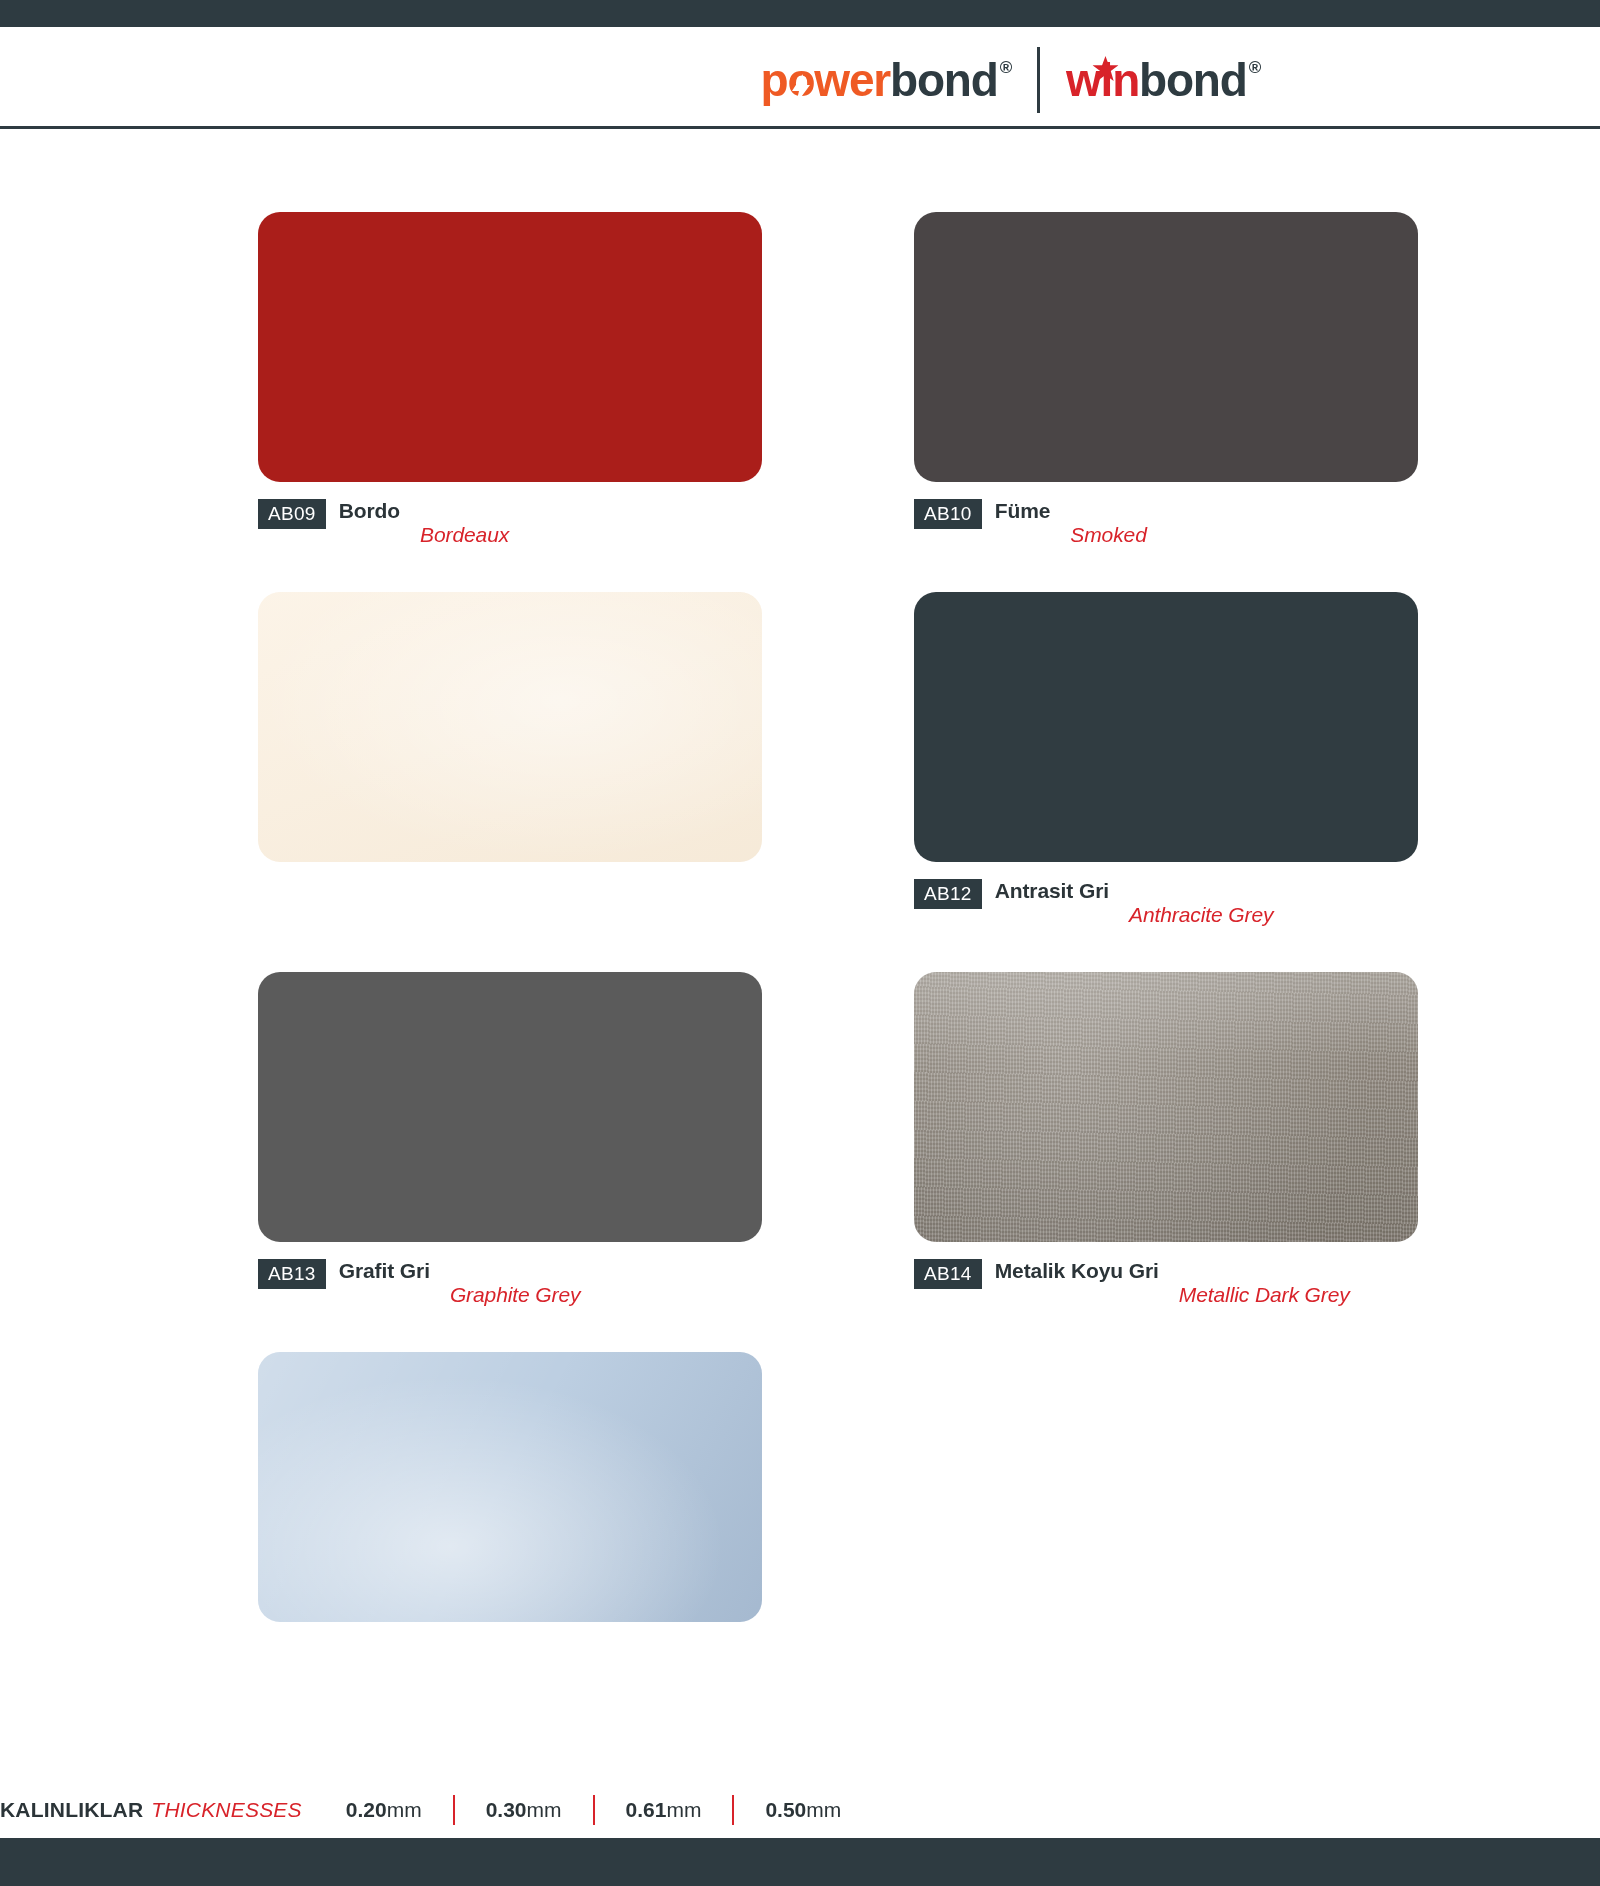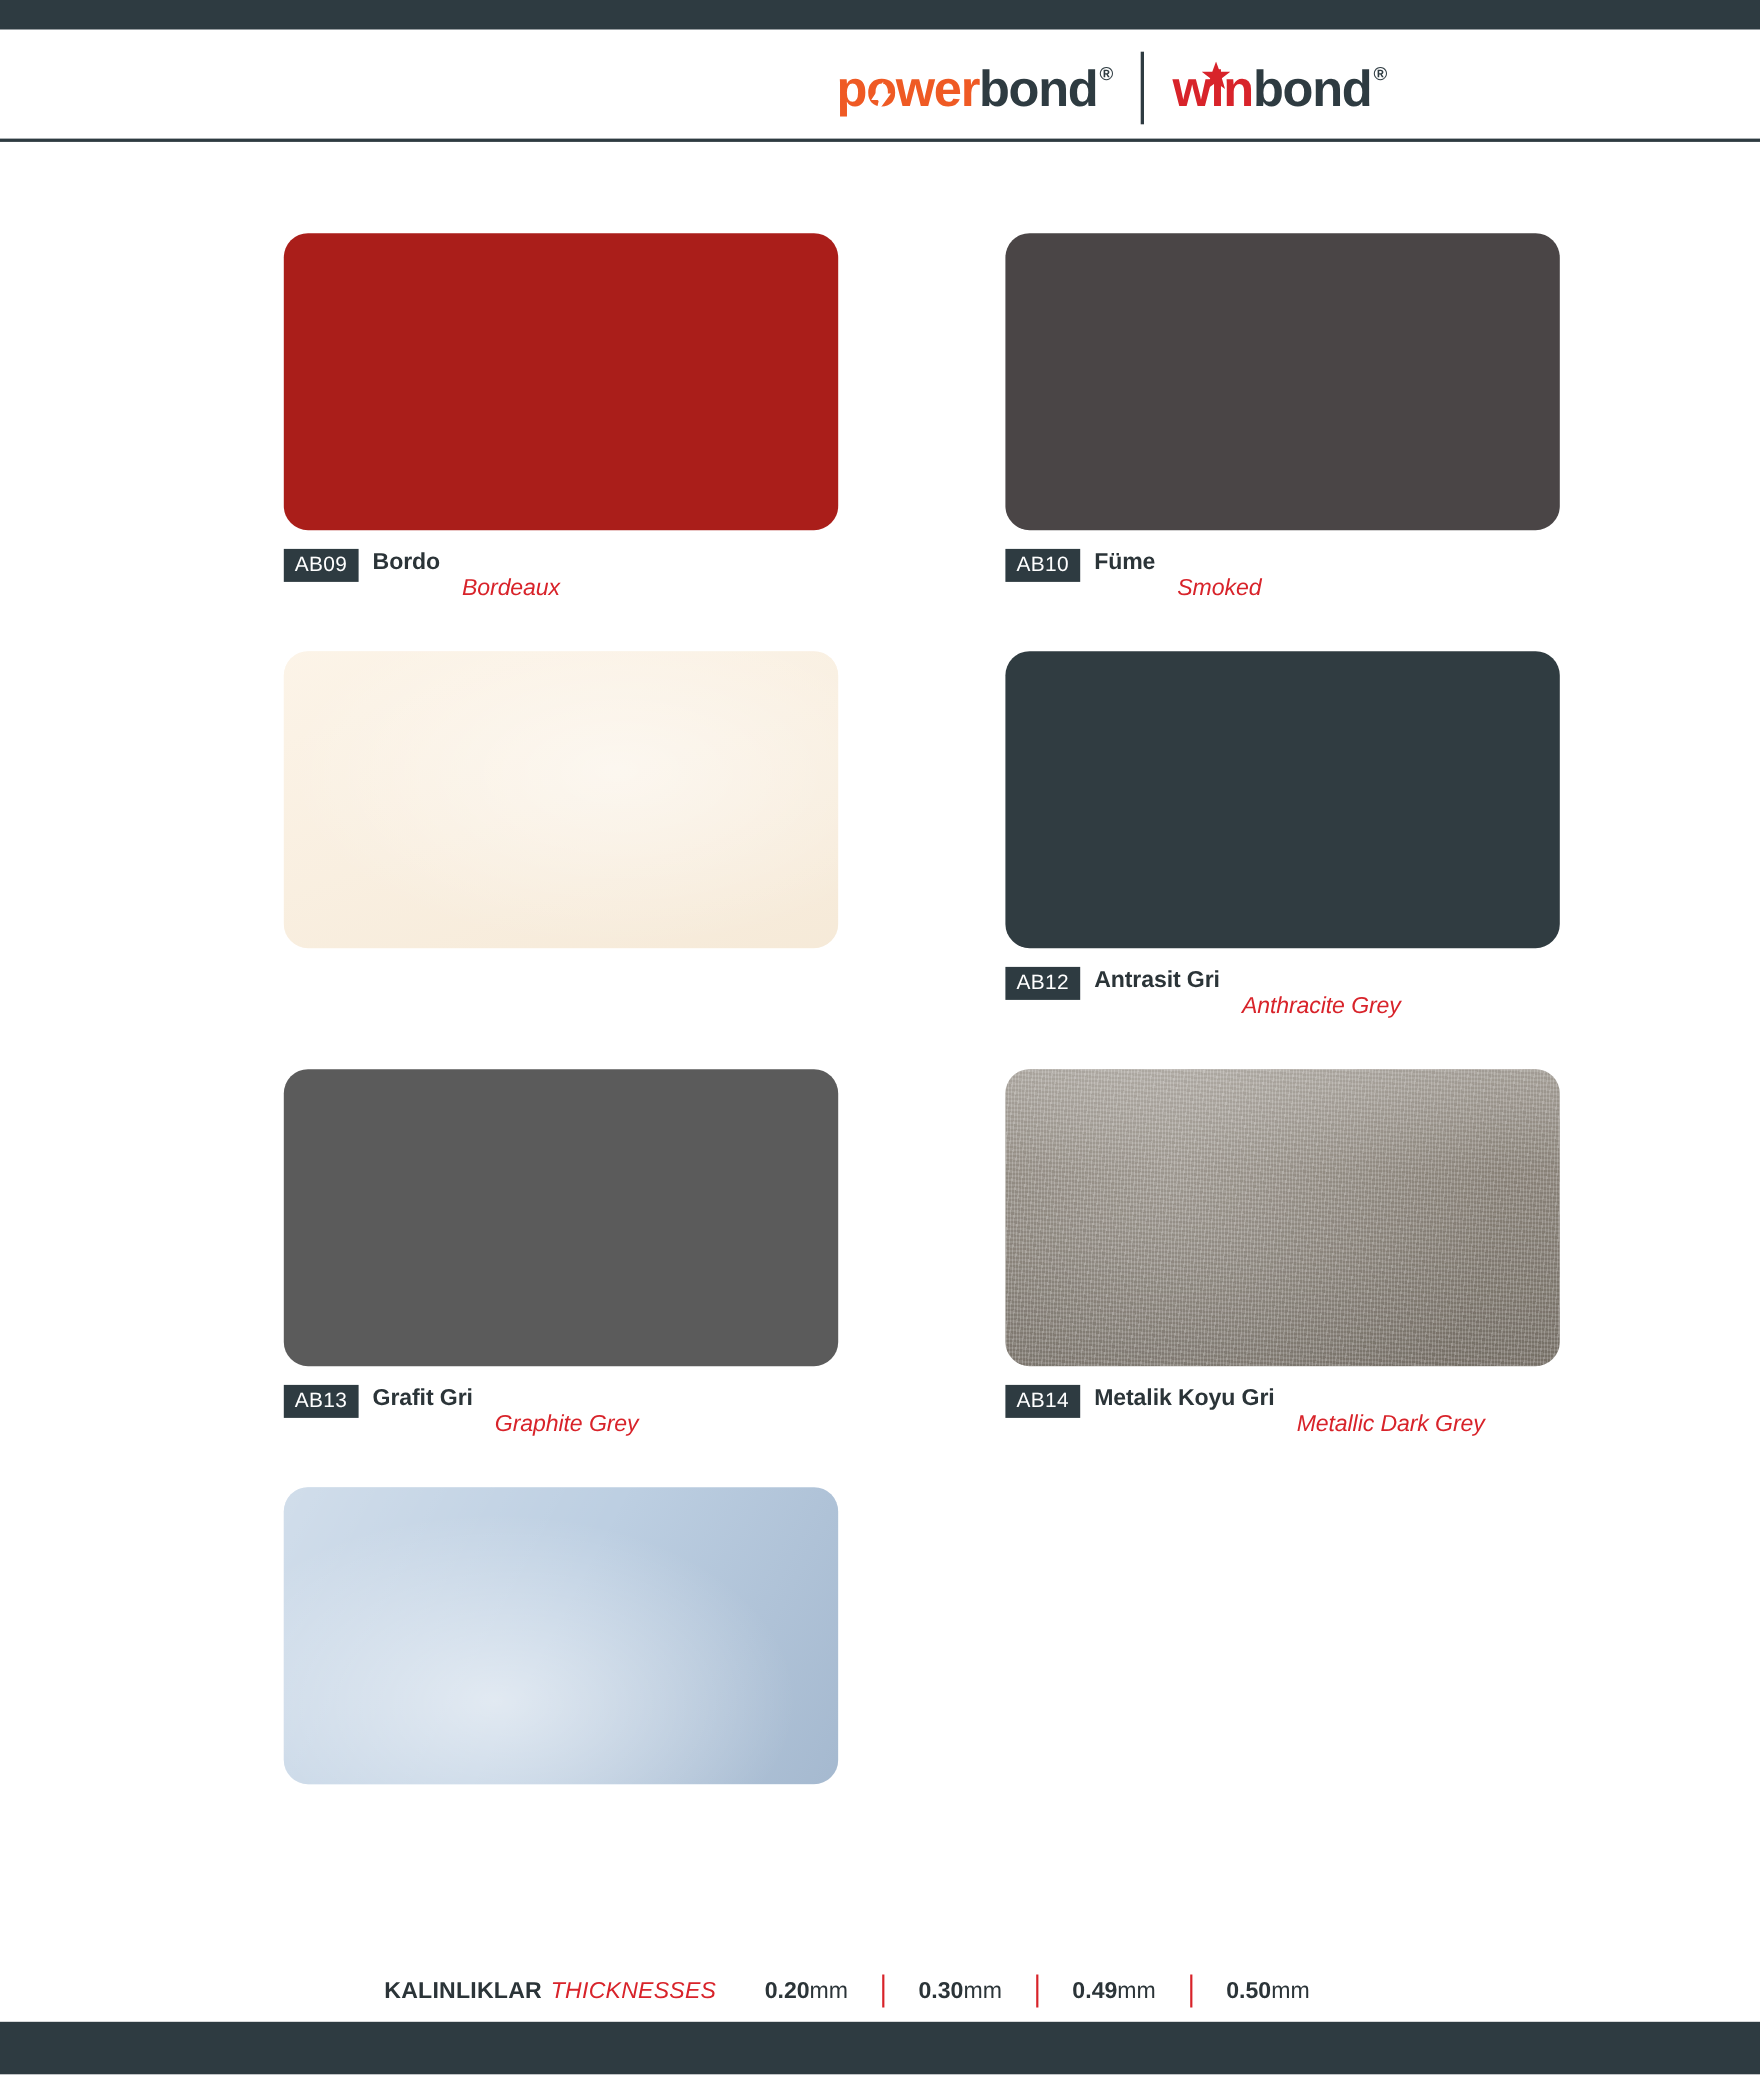--- a/index.html
+++ b/index.html
@@ -209,21 +209,20 @@
   }
 
   
   .thickness-row {
     position: absolute;
     left: 0;
     top: 1795px;
     width: 1600px;
     display: flex;
     align-items: center;
-    justify-content: center;
     gap: 0;
     padding-right: 60px;
     box-sizing: border-box;
   }
   .thk-label-tr {
     font-size: 21px;
     font-weight: 700;
     color: #2b3438;
     letter-spacing: 0.2px;
   }
@@ -351,21 +350,21 @@
     <span class="val">0.20</span><span class="unit">mm</span>
   </span>
   <span class="thk-sep" style="background-color: rgb(216, 35, 42);"></span>
 
   <span class="thk-item">
     <span class="val">0.30</span><span class="unit">mm</span>
   </span>
   <span class="thk-sep" style="background-color: rgb(216, 35, 42);"></span>
 
   <span class="thk-item">
-    <span class="val">0.49</span><span class="unit">mm</span>
+    <span class="val">0.61</span><span class="unit">mm</span>
   </span>
   <span class="thk-sep" style="background-color: rgb(216, 35, 42);"></span>
 
   <span class="thk-item">
     <span class="val">0.50</span><span class="unit">mm</span>
   </span>
 </div>
 
 <div class="bottom-bar" style="background-color: rgb(46, 59, 65);"></div>
 

